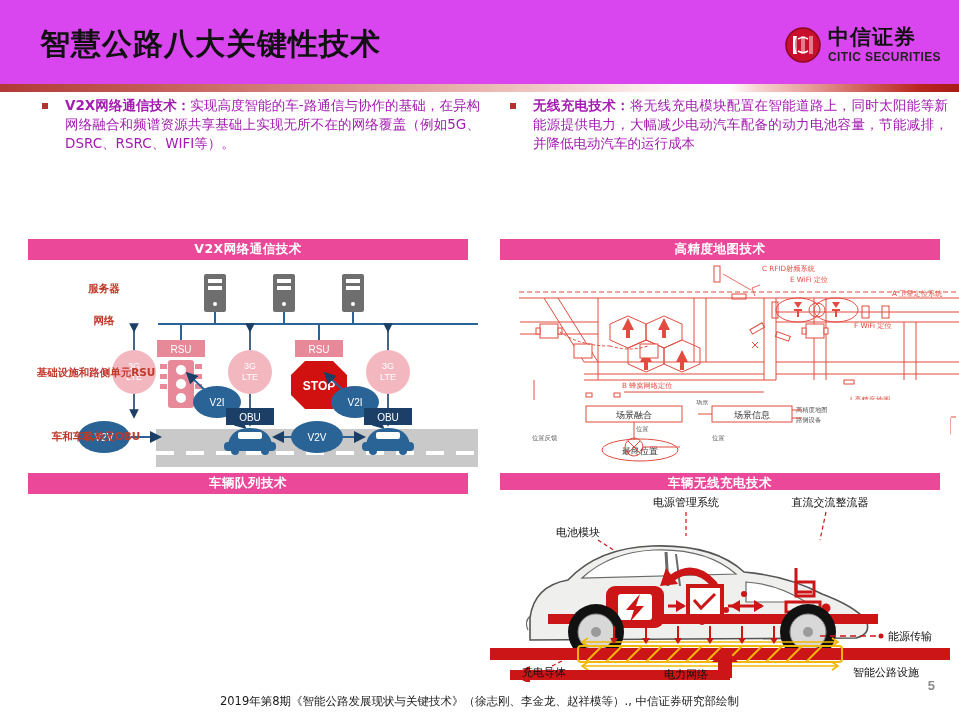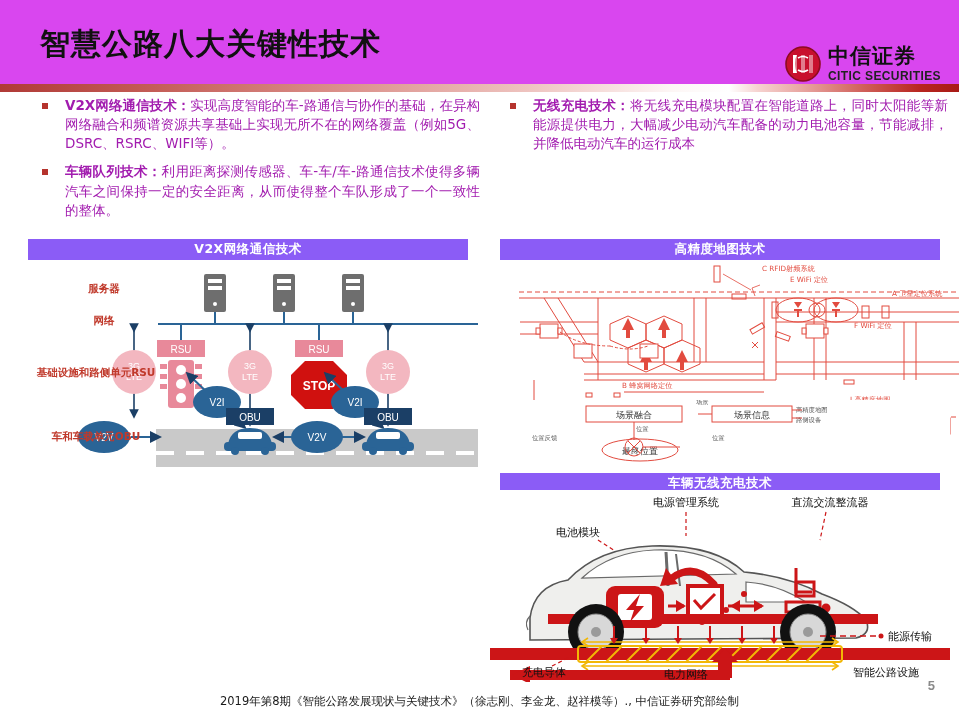--- a/index.html
+++ b/index.html
@@ -18,21 +18,21 @@
     background:#d946ef;
   }
   .slide-title{
     position:absolute;left:40px;top:24px;
     font-size:30px;font-weight:bold;color:#111;
     letter-spacing:1px;
     font-family:"DejaVu Sans","Liberation Sans",sans-serif;
   }
   .logo{
     position:absolute;right:18px;top:27px;
-    display:flex;align-items:center;gap:7px;margin-top:19px;
+    display:flex;align-items:center;gap:7px;
   }
   .logo-mark{
     width:36px;height:36px;flex:0 0 36px;
   }
   .logo-text{display:flex;flex-direction:column;line-height:1;}
   .logo-cn{
     font-size:21px;font-weight:bold;color:#111;letter-spacing:1px;
     font-family:"DejaVu Sans","Liberation Sans",sans-serif;
   }
   .logo-en{
@@ -57,21 +57,21 @@
   }
   .bullet p{
     margin:0;font-size:13.5px;line-height:1.42;color:#a21caf;
     font-family:"DejaVu Sans","Liberation Sans",sans-serif;
     text-align:justify;
   }
   .bullet b{font-weight:bold;}
 
   
   .banner{
-    position:absolute;height:21px;background:#8b5cf6;
+    position:absolute;height:21px;background:#ec4899;
     color:#ffffff;font-size:12.5px;font-weight:bold;
     display:flex;align-items:center;justify-content:center;
     letter-spacing:0.5px;
     font-family:"DejaVu Sans","Liberation Sans",sans-serif;
   }
   .b-v2x{left:28px;top:239px;width:440px;}
   .b-map{left:500px;top:239px;width:440px;}
   .b-platoon{left:28px;top:473px;width:440px;}
   .b-charge{left:500px;top:473px;width:440px;}
 
@@ -120,35 +120,32 @@
       </span>
     </div>
   </div>
   <div class="header-rule"></div>
 
   <div class="bullets left">
     <div class="bullet">
       <span class="sq"></span>
       <p><b>V2X网络通信技术：</b><span>实现高度智能的车-路通信与协作的基础，在异构网络融合和频谱资源共享基础上实现无所不在的网络覆盖（例如5G、DSRC、RSRC、WIFI等）。</span></p>
     </div>
-    <div class="bullet">
-      <span class="sq"></span>
-      <p><b>车辆队列技术：</b><span>利用距离探测传感器、车-车/车-路通信技术使得多辆汽车之间保持一定的安全距离，从而使得整个车队形成了一个一致性的整体。</span></p>
-    </div>
   </div>
 
   <div class="bullets right">
     <div class="bullet">
       <span class="sq"></span>
       <p><b>无线充电技术：</b><span>将无线充电模块配置在智能道路上，同时太阳能等新能源提供电力，大幅减少电动汽车配备的动力电池容量，节能减排，并降低电动汽车的运行成本</span></p>
     </div>
   </div>
 
   <div class="banner b-v2x">V2X网络通信技术</div>
   <div class="banner b-map">高精度地图技术</div>
+  <div class="banner b-platoon">车辆队列技术</div>
   <div class="banner b-charge">车辆无线充电技术</div>
 
   <div class="panel p-v2x">
     <svg width="450" height="205" viewBox="0 0 450 205">
 
       <rect x="128" y="167" width="322" height="38" fill="#c9c9c9"></rect>
       <g stroke="#ffffff" stroke-width="4" stroke-dasharray="18 12">
         <line x1="128" y1="191" x2="450" y2="191"></line>
       </g>
 

